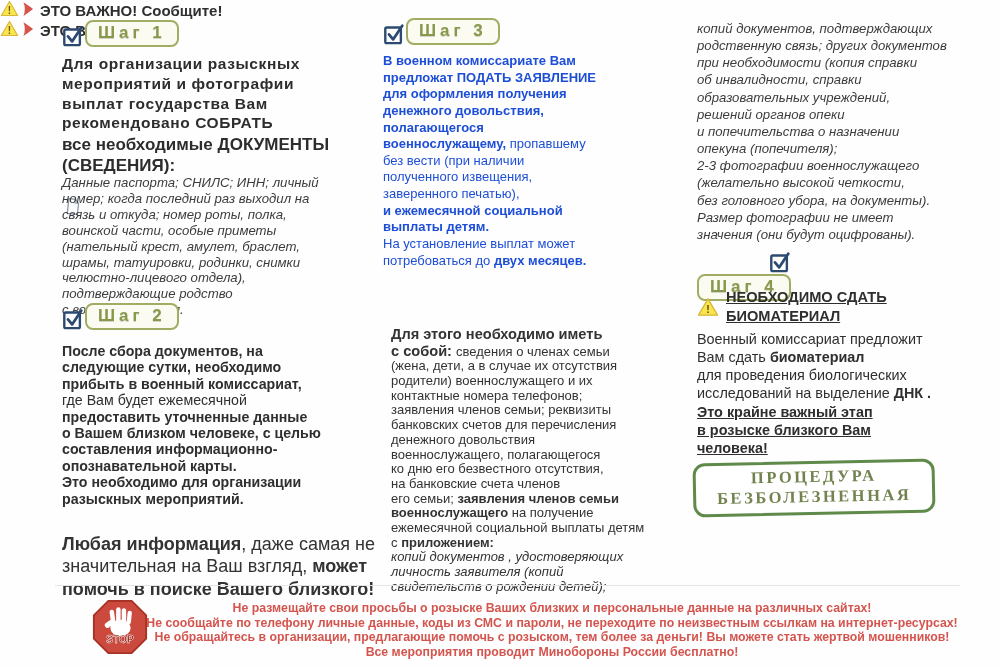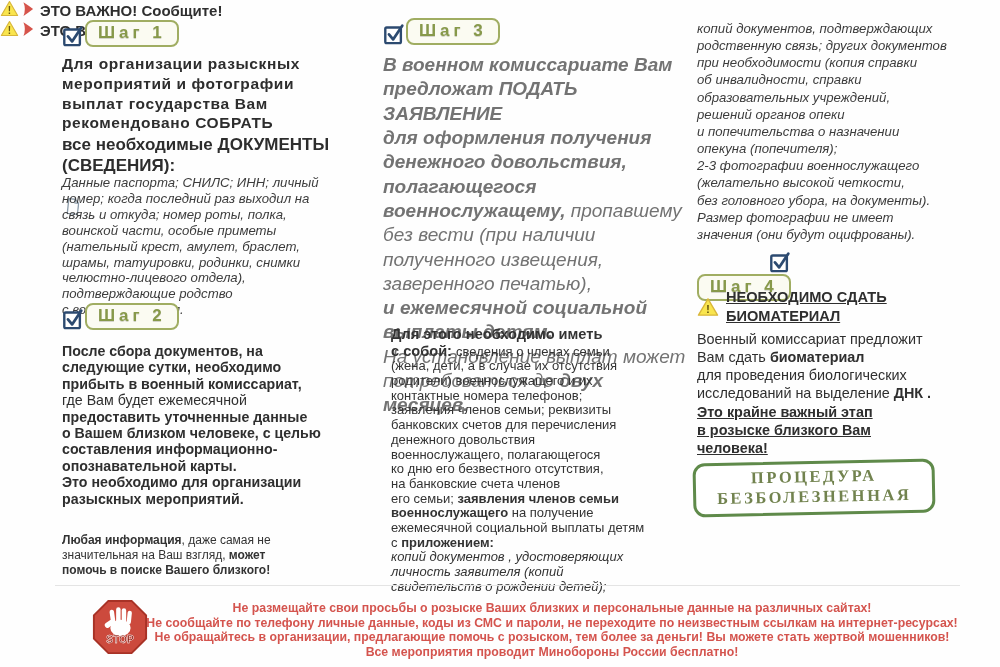--- a/index.html
+++ b/index.html
@@ -24,25 +24,25 @@
     color:#87994a; background:#fbfbf2; text-shadow:0 1px 0 rgba(90,90,80,.25);
   }
 
   
   #s1-intro   { left:62px; top:54px;  width:330px; font-size:15.5px; font-weight:700; letter-spacing:.6px; line-height:1.28; color:#2d2d2d; }
   #s1-intro2  { left:62px; top:134px; width:330px; font-size:17px;   font-weight:700; line-height:1.25; color:#2d2d2d; }
   #s1-details { left:62px; top:175px; width:330px; font-size:13.2px; font-style:italic; line-height:1.205; color:#3c3c3c; }
   #s2-header  { left:62px; top:303px; }
   #s2-para    { left:62px; top:343px; width:330px; font-size:14.2px; line-height:1.155; color:#2f2f2f; }
   #s2-imp-title { left:62px; top:511px; }
-  #s2-imp-body  { left:62px; top:533px; width:330px; font-size:12px; line-height:1.245; color:#333; }
+  #s2-imp-body  { left:62px; top:533px; width:330px; font-size:18px; line-height:1.245; color:#333; }
 
   
   #s3-header  { left:383px; top:18px; }
-  #s3-para    { left:383px; top:53px;  width:310px; font-size:19px; line-height:1.28; color:#737373;font-style:italic; }
+  #s3-para    { left:383px; top:53px;  width:310px; font-size:13px; line-height:1.28; color:#1d4ed8; }
   #s3-imp-title { left:383px; top:304px; }
   #s3-imp-body  { left:383px; top:326px; width:310px; font-size:13px; line-height:1.13; color:#333;margin-left:8px; }
 
   
   #c3-cont    { left:697px; top:20px;  width:295px; font-size:13.2px; font-style:italic; line-height:1.3; color:#3c3c3c; }
   #s4-header  { left:697px; top:249px;flex-direction:column; }
   #s4-title   { left:697px; top:288px; display:flex; align-items:flex-start; gap:7px; }
   #s4-title .t { white-space:pre-line; font-weight:700; font-size:14.6px; line-height:1.3; text-decoration:underline; color:#2e2e2e; }
   #s4-para    { left:697px; top:330px; width:295px; font-size:14.4px; line-height:1.26; color:#2f2f2f; }
   #stamp {

